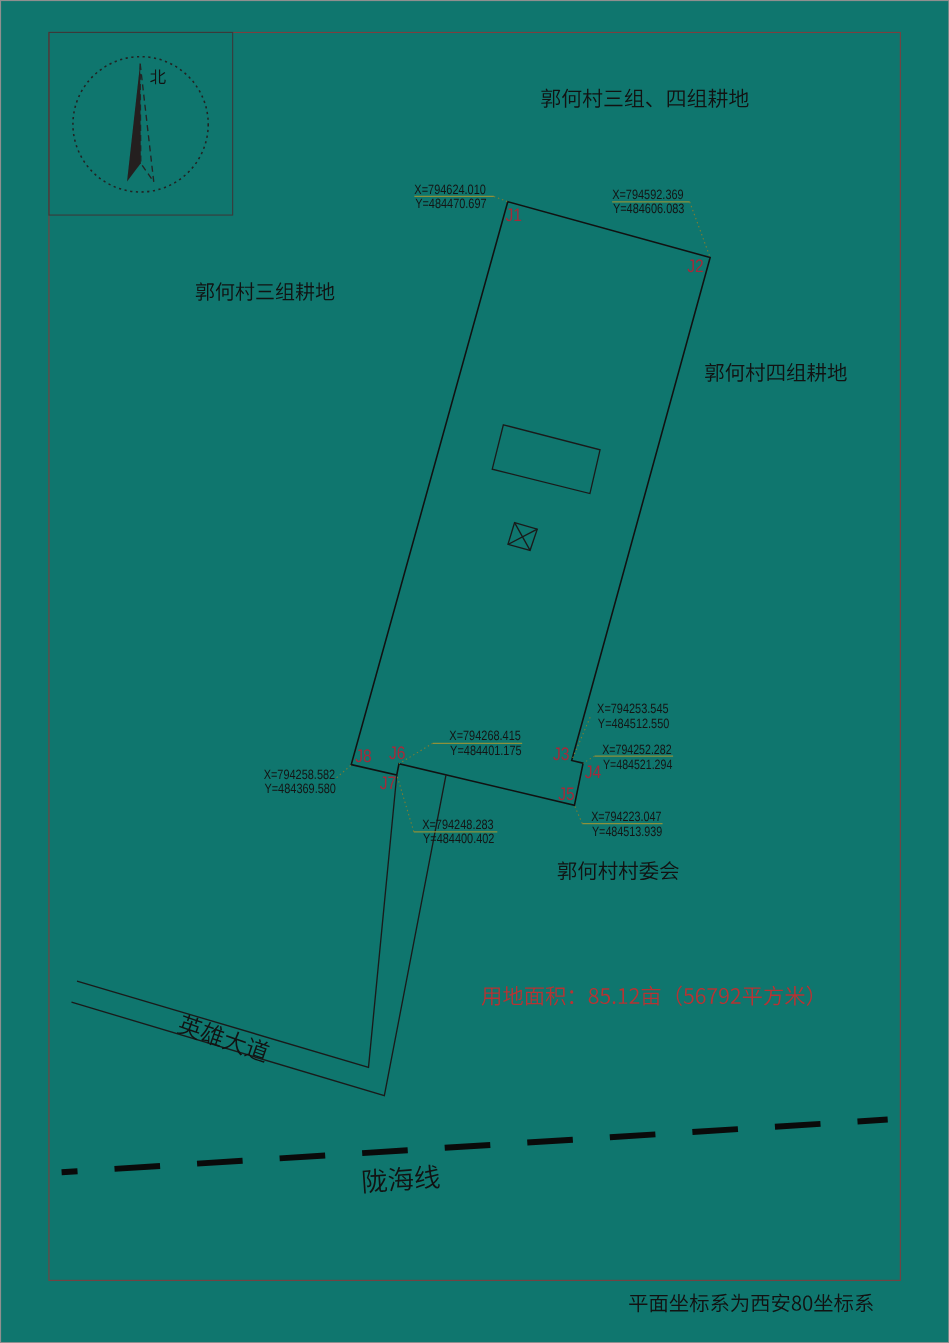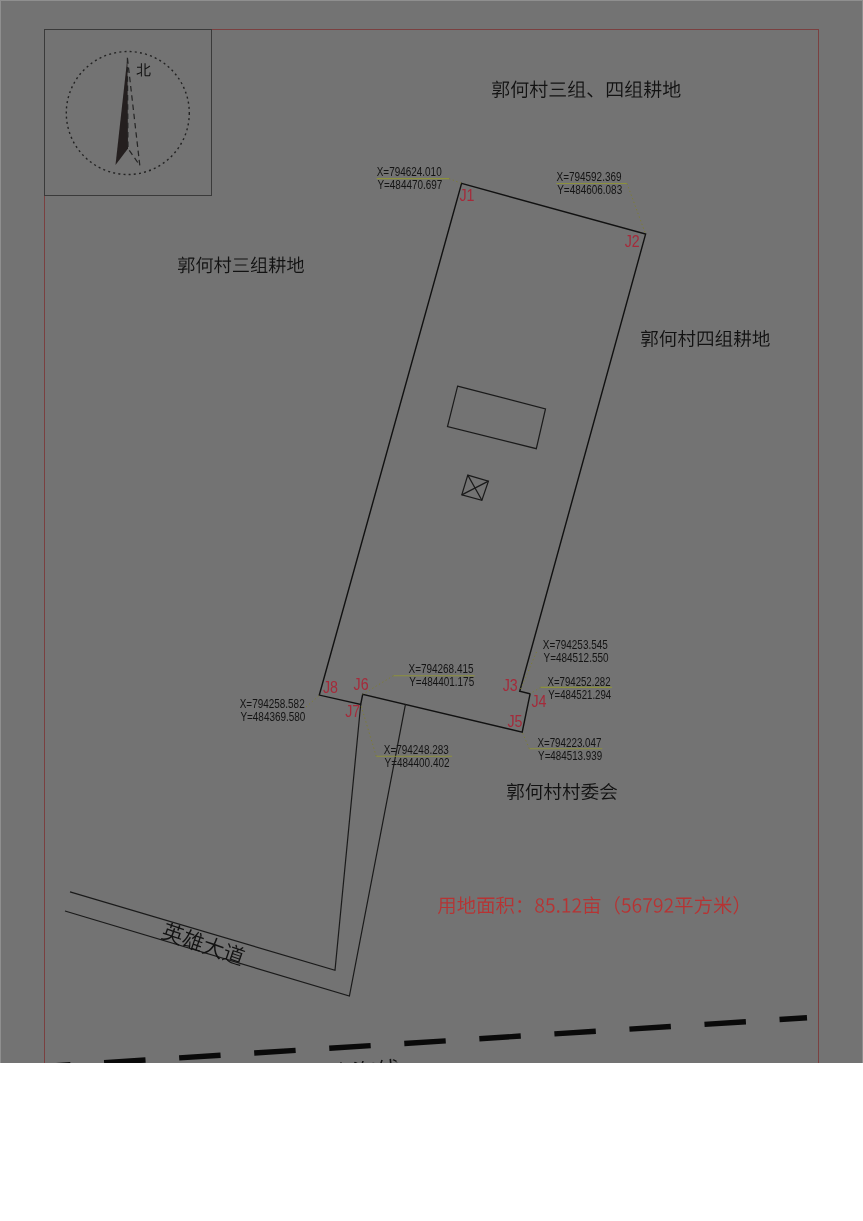--- a/index.html
+++ b/index.html
@@ -1,14 +1,14 @@
 <!DOCTYPE html>
 <html><head><meta charset="utf-8"><style>
 html,body{margin:0;padding:0;background:#fff}
-#page{position:relative;width:863px;height:1063px;background:#737373;overflow:hidden}
+#page{position:relative;width:863px;height:1221px;background:#0f766e;overflow:hidden}
 text{font-family:"Liberation Sans",sans-serif}
 .coord{fill:#141414;font-size:12.4px}
 .jlab{fill:#a52a3a;font-size:16.5px}
 </style></head><body>
 <div id="page">
 <svg width="863" height="1221" viewBox="0 0 863 1221">
 
 <rect x="0.5" y="0.5" width="862" height="1220" fill="none" stroke="#8f8f8f" stroke-width="1"></rect>
 
 <rect x="44.5" y="29.5" width="774" height="1134.5" fill="none" stroke="#7a4040" stroke-width="1"></rect>

